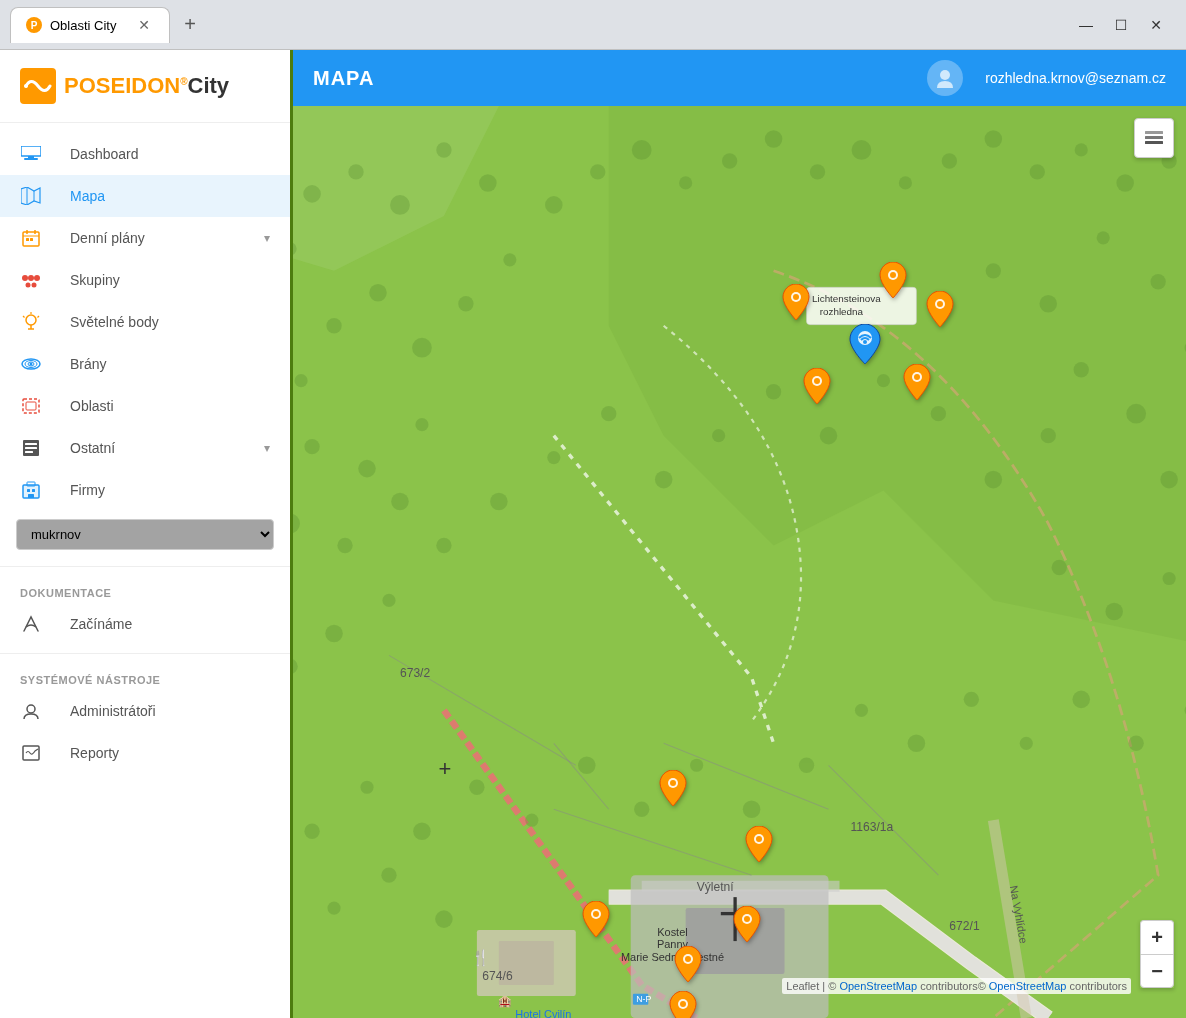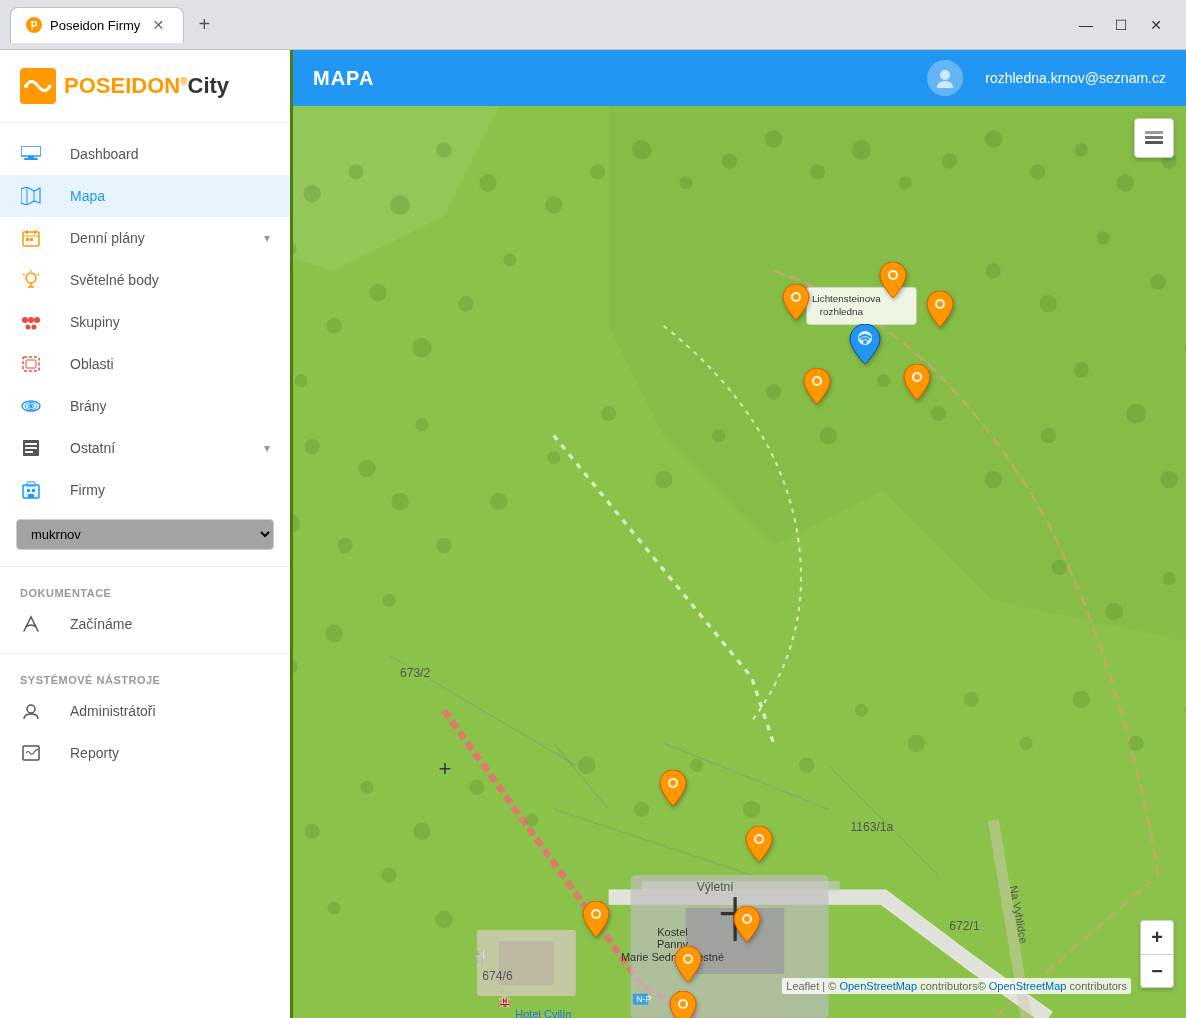--- a/index.html
+++ b/index.html
@@ -262,21 +262,21 @@
     .marker-orange svg { filter: drop-shadow(1px 2px 2px rgba(0,0,0,0.3)); }
     .marker-blue svg { filter: drop-shadow(1px 2px 2px rgba(0,0,0,0.3)); }
   </style>
 </head>
 <body>
 
 <div class="browser-chrome">
   <div class="tab-bar">
     <div class="browser-tab">
       <div class="tab-favicon">P</div>
-      <span>Poseidon Firmy</span>
+      <span>Oblasti City</span>
       <div class="tab-close">✕</div>
     </div>
     <button class="new-tab-btn">+</button>
   </div>
   <div class="browser-controls">
     <div class="win-btn">—</div>
     <div class="win-btn">☐</div>
     <div class="win-btn close">✕</div>
   </div>
 </div>
@@ -330,65 +330,65 @@
             <rect x="4" y="9" width="3" height="3" fill="#f90" rx="0.5"></rect>
             <rect x="8" y="9" width="3" height="3" fill="#f90" rx="0.5"></rect>
           </svg>
         </div>
         <span>Denní plány</span>
         <span class="nav-arrow">▾</span>
       </div>
 
       <div class="nav-item">
         <div class="nav-icon">
+          <svg width="20" height="16" viewBox="0 0 20 16" fill="none">
+            <circle cx="4" cy="6" r="3" fill="#e74c3c"></circle>
+            <circle cx="10" cy="6" r="3" fill="#e74c3c"></circle>
+            <circle cx="16" cy="6" r="3" fill="#e74c3c"></circle>
+            <circle cx="7" cy="13" r="2.5" fill="#e74c3c"></circle>
+            <circle cx="13" cy="13" r="2.5" fill="#e74c3c"></circle>
+          </svg>
+        </div>
+        <span>Skupiny</span>
+      </div>
+
+      <div class="nav-item">
+        <div class="nav-icon">
           <svg width="18" height="20" viewBox="0 0 18 20" fill="none">
             <circle cx="9" cy="8" r="5" stroke="#f90" stroke-width="1.5" fill="none"></circle>
             <line x1="9" y1="13" x2="9" y2="17" stroke="#f90" stroke-width="1.5"></line>
             <line x1="6" y1="17" x2="12" y2="17" stroke="#f90" stroke-width="1.5"></line>
             <line x1="9" y1="0" x2="9" y2="2" stroke="#f90" stroke-width="1.2"></line>
             <line x1="1" y1="4" x2="2.5" y2="5.5" stroke="#f90" stroke-width="1.2"></line>
             <line x1="17" y1="4" x2="15.5" y2="5.5" stroke="#f90" stroke-width="1.2"></line>
           </svg>
         </div>
         <span>Světelné body</span>
       </div>
 
       <div class="nav-item">
         <div class="nav-icon">
           <svg width="20" height="16" viewBox="0 0 20 16" fill="none">
-            <circle cx="4" cy="6" r="3" fill="#e74c3c"></circle>
-            <circle cx="10" cy="6" r="3" fill="#e74c3c"></circle>
-            <circle cx="16" cy="6" r="3" fill="#e74c3c"></circle>
-            <circle cx="7" cy="13" r="2.5" fill="#e74c3c"></circle>
-            <circle cx="13" cy="13" r="2.5" fill="#e74c3c"></circle>
-          </svg>
-        </div>
-        <span>Skupiny</span>
-      </div>
-
-      <div class="nav-item">
-        <div class="nav-icon">
-          <svg width="18" height="16" viewBox="0 0 18 16" fill="none">
-            <rect x="1" y="1" width="16" height="14" rx="1" stroke="#e74c3c" stroke-width="1.5" fill="none" stroke-dasharray="3,2"></rect>
-            <rect x="4" y="4" width="10" height="8" rx="1" stroke="#e74c3c" stroke-width="1" fill="none"></rect>
-          </svg>
-        </div>
-        <span>Oblasti</span>
-      </div>
-
-      <div class="nav-item">
-        <div class="nav-icon">
-          <svg width="20" height="16" viewBox="0 0 20 16" fill="none">
             <ellipse cx="10" cy="8" rx="9" ry="5" stroke="#2196F3" stroke-width="1.5" fill="none"></ellipse>
             <ellipse cx="10" cy="8" rx="6" ry="3.5" stroke="#2196F3" stroke-width="1" fill="none"></ellipse>
             <ellipse cx="10" cy="8" rx="3" ry="2" stroke="#2196F3" stroke-width="1" fill="none"></ellipse>
             <circle cx="10" cy="8" r="1.5" fill="#2196F3"></circle>
           </svg>
         </div>
         <span>Brány</span>
+      </div>
+
+      <div class="nav-item">
+        <div class="nav-icon">
+          <svg width="18" height="16" viewBox="0 0 18 16" fill="none">
+            <rect x="1" y="1" width="16" height="14" rx="1" stroke="#e74c3c" stroke-width="1.5" fill="none" stroke-dasharray="3,2"></rect>
+            <rect x="4" y="4" width="10" height="8" rx="1" stroke="#e74c3c" stroke-width="1" fill="none"></rect>
+          </svg>
+        </div>
+        <span>Oblasti</span>
       </div>
 
       <div class="nav-item">
         <div class="nav-icon">
           <svg width="18" height="18" viewBox="0 0 18 18" fill="none">
             <rect x="1" y="1" width="16" height="16" rx="1" fill="#555"></rect>
             <rect x="3" y="4" width="12" height="2" rx="0.5" fill="white"></rect>
             <rect x="3" y="8" width="12" height="2" rx="0.5" fill="white"></rect>
             <rect x="3" y="12" width="8" height="2" rx="0.5" fill="white"></rect>
           </svg>

